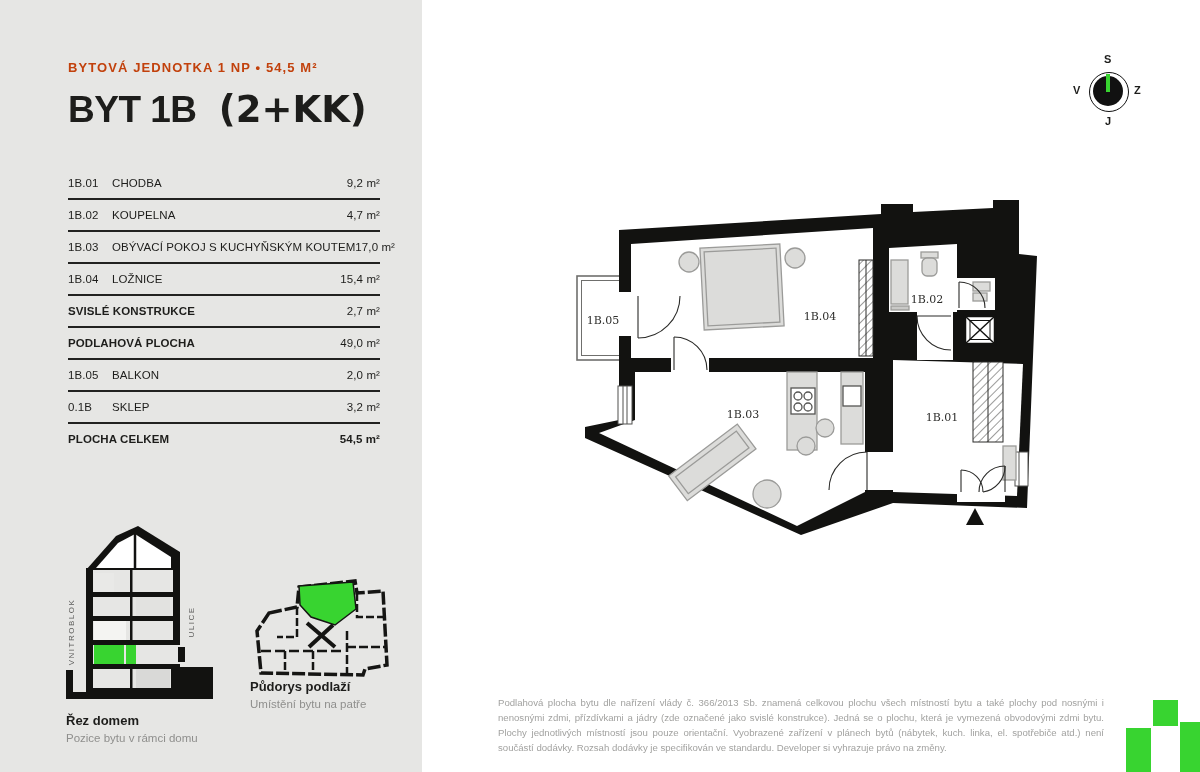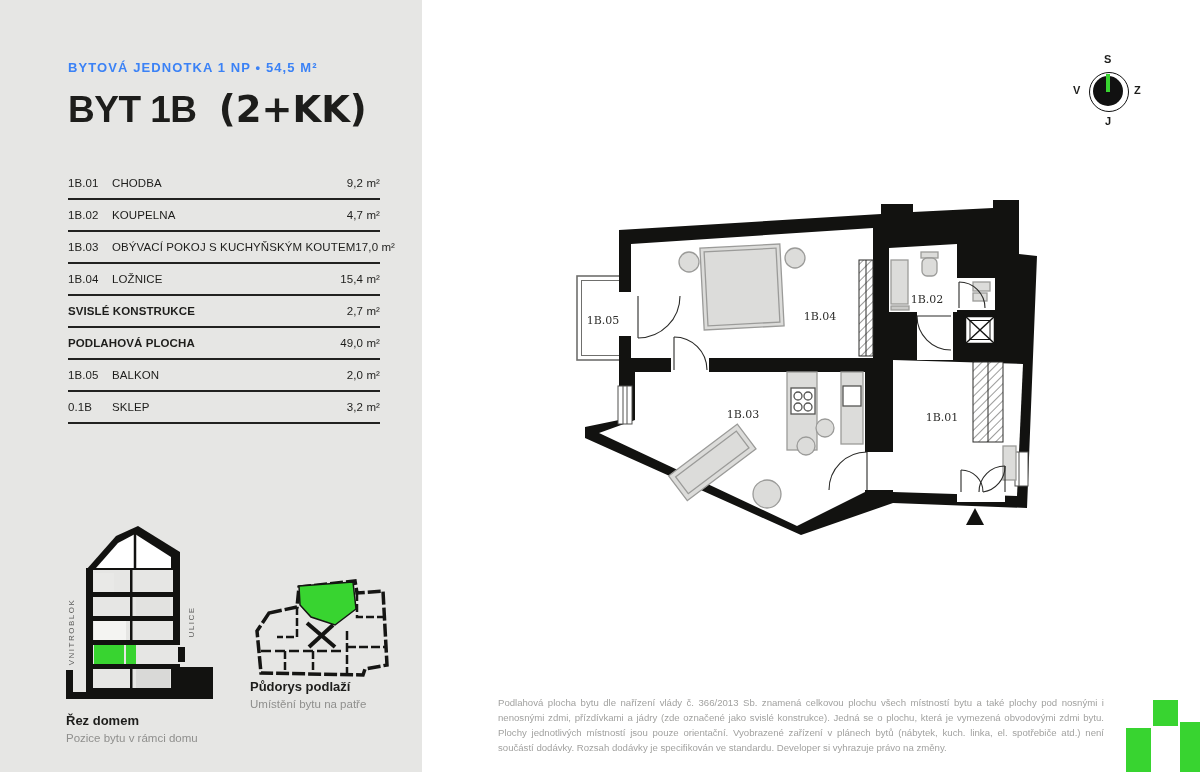--- a/index.html
+++ b/index.html
@@ -2,21 +2,21 @@
 <html><head>
 <meta charset="utf-8">
 <style>
   html,body{margin:0;padding:0;}
   .page{position:relative;width:1200px;height:772px;background:#ffffff;overflow:hidden;
         font-family:"Liberation Sans",sans-serif;color:#1d1d1b;}
   .left-panel{position:absolute;left:0;top:0;width:422px;height:772px;background:#e6e6e4;}
 
   
   .header{position:absolute;left:68px;top:60px;width:340px;}
-  .subtitle{font-size:13px;font-weight:700;letter-spacing:1.1px;color:#3b82f6;}
+  .subtitle{font-size:13px;font-weight:700;letter-spacing:1.1px;color:#c2410c;}
   .title{margin-top:16px;font-size:37px;line-height:1;}
   .title-bold{font-weight:800;letter-spacing:-0.5px;}
   .title-light{font-weight:700;font-family:"DejaVu Sans",sans-serif;letter-spacing:0px;margin-left:12px;}
 
   
   .area-table{position:absolute;left:68px;top:168px;width:312px;}
   .trow{display:flex;align-items:center;height:30px;border-bottom:2px solid #222220;
         font-size:11.5px;letter-spacing:0.1px;}
   .trow.last{border-bottom:none;}
   .row-code{display:inline-block;width:44px;flex:0 0 auto;}
@@ -105,20 +105,25 @@
     </div>
     <div class="trow">
       <span class="row-code">1B.05</span>
       <span class="row-name">BALKON</span>
       <span class="row-area">2,0 m²</span>
     </div>
     <div class="trow">
       <span class="row-code">0.1B</span>
       <span class="row-name">SKLEP</span>
       <span class="row-area">3,2 m²</span>
+    </div>
+    <div class="trow bold bold-area last">
+
+      <span class="row-name">PLOCHA CELKEM</span>
+      <span class="row-area">54,5 m²</span>
     </div>
   </div>
 
   <svg style="position:absolute;left:58px;top:522px;" width="180" height="190" viewBox="0 0 180 190">
     <g>
 
       <polygon points="28,48 58,14 80,4 122,30 122,48" fill="#121210"></polygon>
       <polygon points="38,46 60,21 77,12 113,35 113,46" fill="#fff"></polygon>
       <line x1="77" y1="12" x2="77" y2="46" stroke="#121210" stroke-width="2.5"></line>
 

